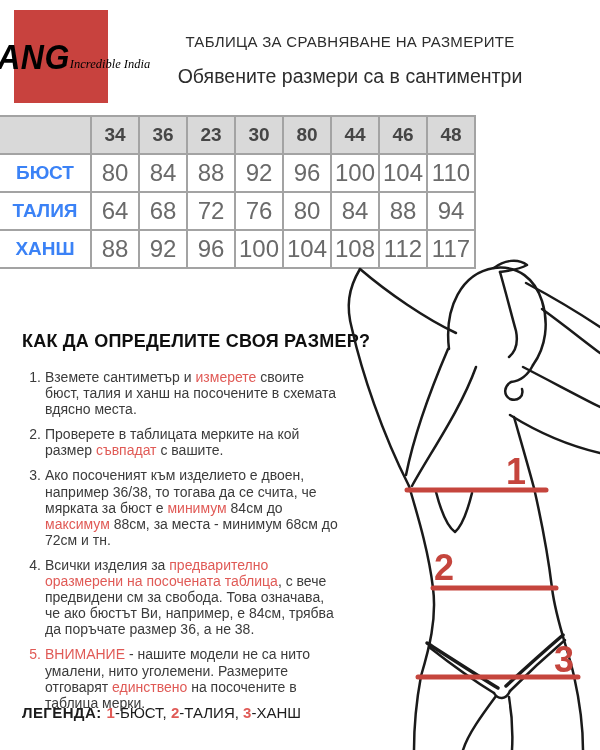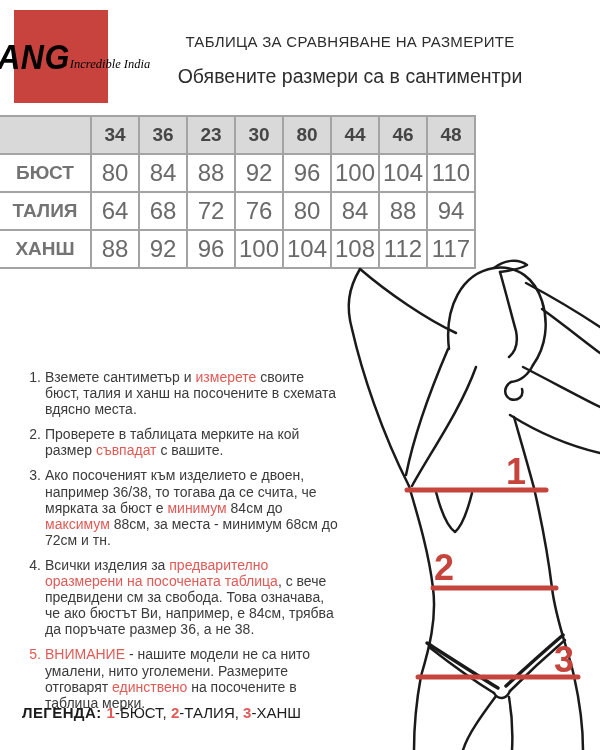--- a/index.html
+++ b/index.html
@@ -23,21 +23,21 @@
 
   
   .header-text{position:absolute;left:105px;top:33px;width:490px;text-align:center;color:#2d2d2d;}
   .header-title{font-size:15px;letter-spacing:0.3px;}
   .header-subtitle{font-size:19.5px;margin-top:15px;}
 
   
   .size-table{position:absolute;left:-2px;top:115px;border-collapse:collapse;table-layout:fixed;}
   .size-table th,.size-table td{border:2px solid var(--table-border);text-align:center;vertical-align:middle;}
   .size-table .hdr{height:38px;background:var(--table-header-bg);color:#464646;font-weight:bold;font-size:19px;}
-  .size-table .lbl{height:38px;background:#fff;color:#737373;font-weight:bold;font-size:19px;}
+  .size-table .lbl{height:38px;background:#fff;color:#3b82f6;font-weight:bold;font-size:19px;}
   .size-table .val{height:38px;background:#fff;color:var(--text-muted);font-weight:normal;font-size:24px;}
 
   
   .guide-heading{position:absolute;left:22px;top:331px;font-size:18px;font-weight:bold;color:#0f0f0f;letter-spacing:0.2px;}
   .guide-list{position:absolute;left:20px;top:369px;width:320px;color:var(--text-main);font-size:14px;line-height:1.15;}
   .guide-item{display:flex;margin-bottom:9px;}
   .guide-num{flex:0 0 21px;text-align:right;margin-right:4px;}
   .guide-text{flex:1;}
   .red{color:var(--accent-red);}
 
@@ -121,20 +121,21 @@
           <td class="val">96</td>
           <td class="val">100</td>
           <td class="val">104</td>
           <td class="val">108</td>
           <td class="val">112</td>
           <td class="val">117</td>
         </tr>
       </tbody>
   </table>
 
+  <div class="guide-heading">КАК ДА ОПРЕДЕЛИТЕ СВОЯ РАЗМЕР?</div>
 
   <div class="guide-list">
       <div class="guide-item">
         <span class="guide-num">1.</span>
         <div class="guide-text"><span>Вземете сантиметър и </span><span class="red">измерете</span><span> своите бюст, талия и ханш на посочените в схемата вдясно места.</span></div>
       </div>
       <div class="guide-item">
         <span class="guide-num">2.</span>
         <div class="guide-text"><span>Проверете в таблицата мерките на кой размер </span><span class="red">съвпадат</span><span> с вашите.</span></div>
       </div>

